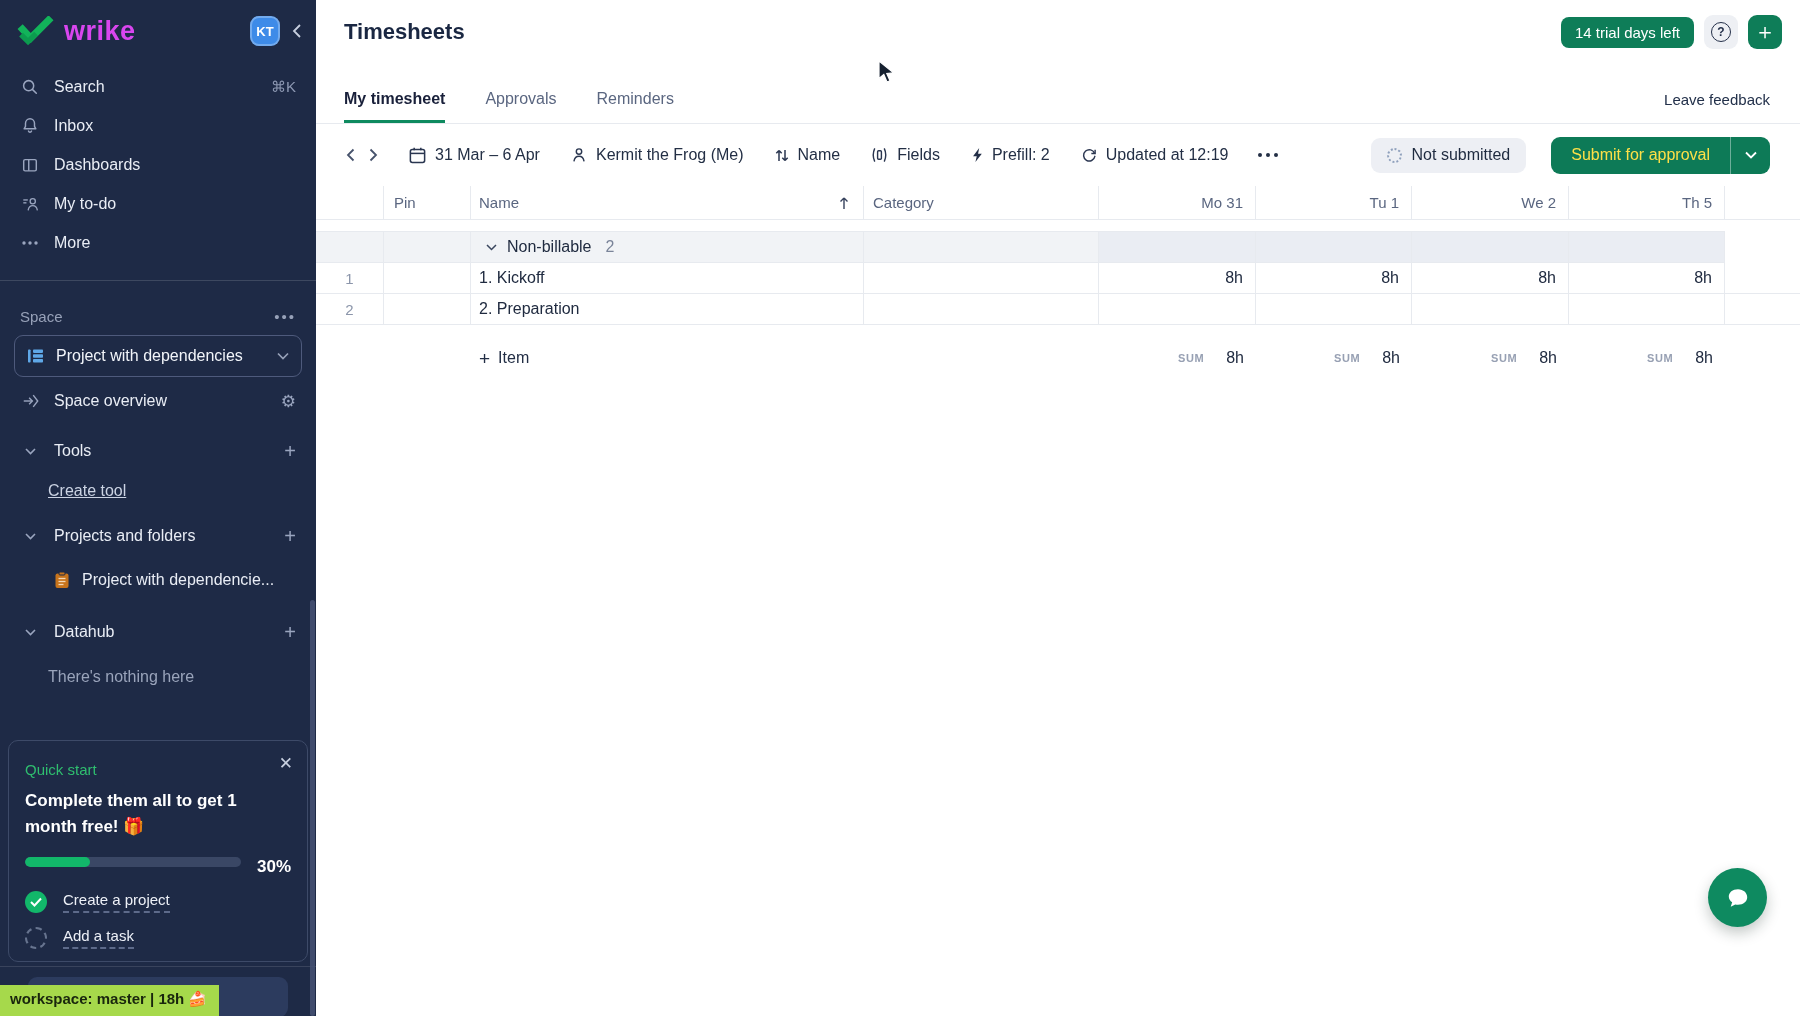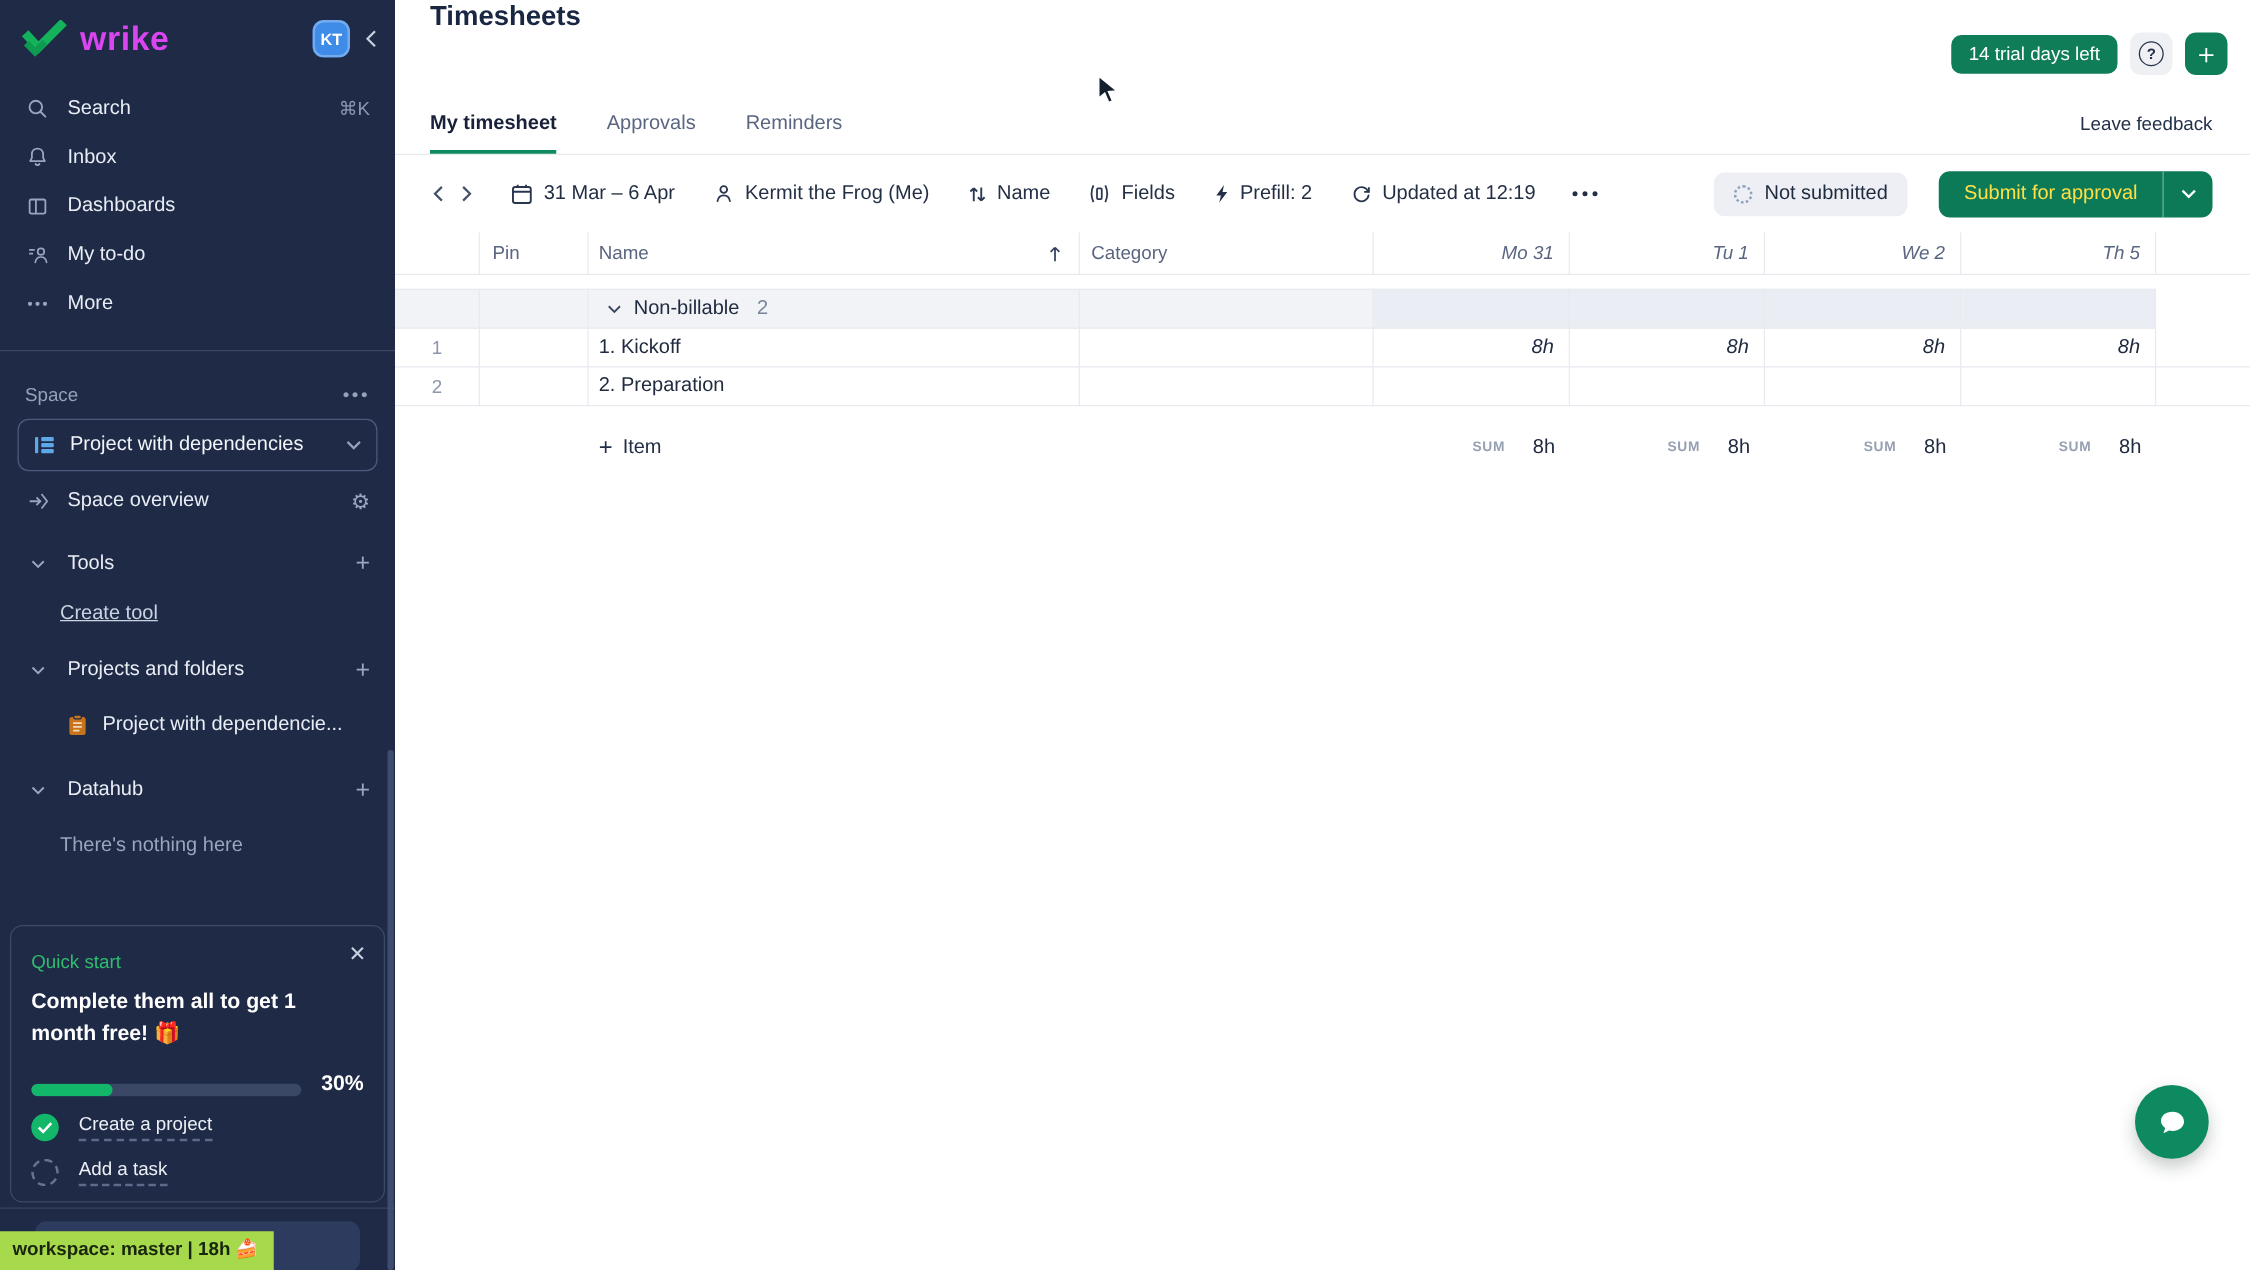--- a/index.html
+++ b/index.html
@@ -43,39 +43,39 @@
   .proj-item { height:38px; display:flex; align-items:center; gap:12px; padding-left:54px; padding-right:14px; font-size:16px; flex:none; cursor:pointer; }
   .proj-item .lbl { white-space:nowrap; overflow:hidden; }
   .muted { color:#9AA4BB; }
 
   
   .qs-card { margin:auto 8px 2px 8px; height:222px; overflow:hidden; border:1px solid #3D4A68;
     border-radius:10px; position:relative; padding:20px 16px 0 16px; flex:none; }
   .qs-close { position:absolute; top:12px; right:14px; color:#C7CFDF; font-size:17px; cursor:pointer; }
   .qs-title { color:#2FBE6F; font-size:15px; font-weight:normal; }
   .qs-heading { color:#FFFFFF; font-size:17px; font-weight:bold; line-height:1.55; margin-top:10px; width:250px; }
-  .qs-progress-row { display:flex; align-items:flex-end; gap:16px; margin-top:16px; }
+  .qs-progress-row { display:flex; align-items:flex-start; gap:16px; margin-top:16px; }
   .qs-track { flex:1; height:10px; border-radius:5px; background:#3A4765; overflow:hidden; }
   .qs-fill { height:100%; border-radius:5px; background:#12B76A; }
   .qs-pct { color:#fff; font-size:17px; font-weight:bold; }
   .qs-item { display:flex; align-items:center; gap:16px; margin-top:14px; }
   .qs-check { width:22px; height:22px; border-radius:50%; background:#12B76A; display:flex; align-items:center; justify-content:center; flex:none; }
   .qs-empty { width:22px; height:22px; border-radius:50%; border:2px dashed #67748F; flex:none; }
   .qs-item .lbl { font-size:15px; color:#EDF0F7; border-bottom:2px dashed #5D6A8A; padding-bottom:3px; }
 
   .invite-bar { flex:none; border-top:1px solid rgba(255,255,255,.12); margin-top:2px; padding:10px 28px 0 28px; height:50px; }
   .invite-btn { height:40px; border-radius:9px; background:#2C3B5E; display:flex; align-items:center; justify-content:center;
     gap:8px; color:#C9D2E4; font-size:16px; cursor:pointer; }
   .ws-badge { position:absolute; left:0; bottom:0; background:#A6D94B; color:#19260D; font-size:15px; font-weight:bold;
     padding:5px 12px 8px 10px; z-index:30; white-space:nowrap; }
   .sb-scrollthumb { position:absolute; right:1px; top:600px; width:5px; height:416px; border-radius:3px; background:#46527400; background:#465274; opacity:.85; }
 
   
   .main { position:absolute; left:316px; top:0; right:0; height:1016px; background:#fff; }
-  .m-header { height:64px; display:flex; align-items:flex-start; padding:0 18px 0 28px;flex-direction:column; }
+  .m-header { height:64px; display:flex; align-items:center; padding:0 18px 0 28px; }
   .page-title { font-size:22px; font-weight:bold; color:#1A2742; }
   .m-header-right { margin-left:auto; display:flex; align-items:center; gap:10px; }
   .trial-pill { background:#0E7D58; color:#fff; font-size:15px; border-radius:8px; padding:7px 14px; cursor:pointer; }
   .help-btn { width:34px; height:34px; border-radius:9px; background:#EEF0F4; display:flex; align-items:center; justify-content:center; cursor:pointer; }
   .help-ring { width:20px; height:20px; border:1.7px solid #25304A; border-radius:50%; display:flex; align-items:center; justify-content:center;
     font-size:12px; font-weight:bold; color:#25304A; }
   .add-btn { width:34px; height:34px; border-radius:9px; background:#0E7D58; color:#fff; font-size:22px; display:flex; align-items:center; justify-content:center; cursor:pointer; }
 
   .tabs-row { height:60px; display:flex; align-items:flex-end; padding:0 30px 0 28px; border-bottom:1px solid #E7EAEF; }
   .tab { font-size:16px; color:#5A6680; padding:0 0 15px 0; margin-right:40px; cursor:pointer; }
@@ -100,21 +100,21 @@
   
   .tt { width:100%; }
   .trow { display:grid; grid-template-columns:68px 87px 393px 235px 157px 156px 157px 156px 1fr; }
   .cell { border-right:1px solid #E7EAEF; display:flex; align-items:center; font-size:16px; color:#202B40; min-width:0; }
   .cell.filler { border-right:none; }
   .thead .cell { height:34px; border-bottom:1px solid #E7EAEF; font-size:15px; color:#5A6680; }
   .th-pin { padding-left:10px; }
   .th-name { padding-left:8px; }
   .th-name .sort-arrow { margin-left:auto; margin-right:14px; color:#35415C; }
   .th-cat { padding-left:9px; }
-  .day { justify-content:flex-end; padding-right:12px;font-style:italic; }
+  .day { justify-content:flex-end; padding-right:12px; }
   .t-spacer { height:11px; }
   .group .cell { height:32px; background:#F1F3F6; border-top:1px solid #E7EAEF; border-bottom:1px solid #E7EAEF; }
   .group .cell.daycell { background:#EAEDF3; }
   .group .cell.filler { background:#fff; border-top:none; border-bottom:none; }
   .group-name { gap:10px; padding-left:15px; font-weight:400; }
   .group-count { color:#7A8499; margin-left:4px; }
   .r .cell { height:31px; border-bottom:1px solid #E7EAEF; }
   .rownum { justify-content:center; color:#8C96AB; font-size:15px; }
   .name-cell { padding-left:8px; }
   .tfoot { margin-top:15px; }

